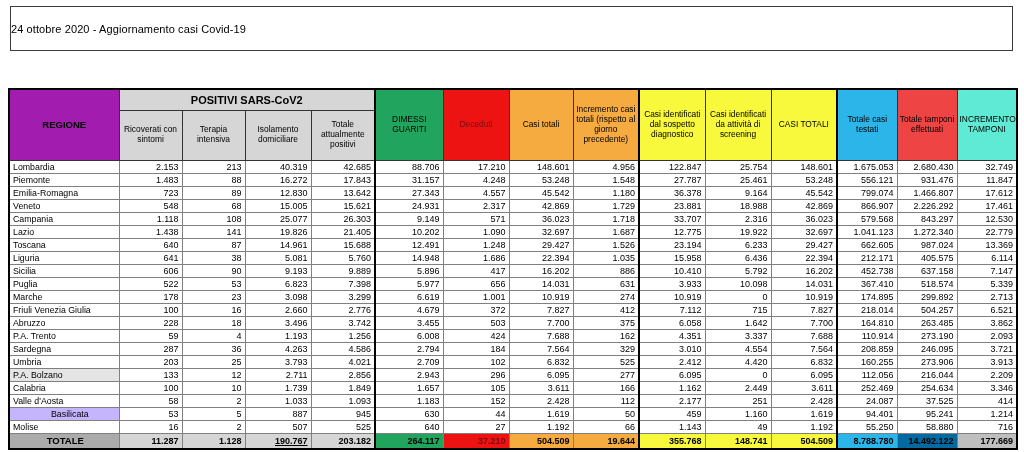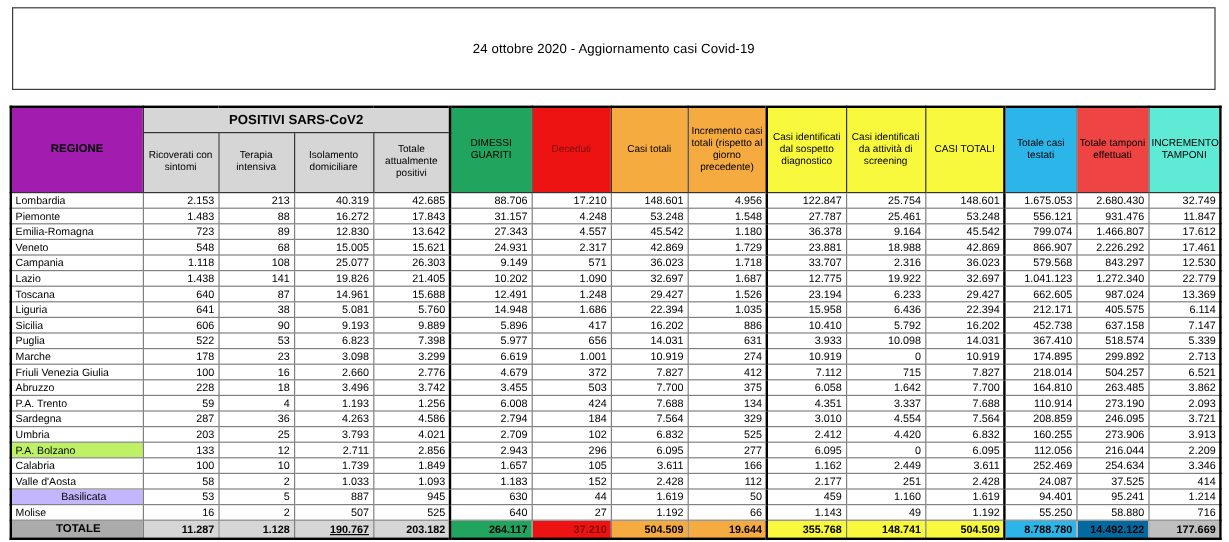--- a/index.html
+++ b/index.html
@@ -1,22 +1,22 @@
 <!DOCTYPE html>
 <html><head>
 <meta charset="utf-8">
 <style>
   * { box-sizing: border-box; margin: 0; padding: 0; }
   html, body { width: 1024px; height: 452px; background: #ffffff;
     font-family: "Liberation Sans", sans-serif; color: #000; overflow: hidden; }
 
   .title-box {
-    position: absolute; left: 10px; top: 6px; width: 1003px; height: 69px;
+    position: absolute; left: 10px; top: 6px; width: 1003px; height: 45px;
     border: 1px solid #3c3c3c; background: #fff;
-    display: flex; flex-direction: row; justify-content: space-evenly; align-items: center;
+    display: flex; flex-direction: column; justify-content: space-evenly; 
   }
   .title-box .tline { font-size: 11px; color: #000; letter-spacing: 0.1px; }
 
   table.covid {
     position: absolute; left: 8px; top: 88px;
     border-collapse: collapse; table-layout: fixed; width: 1008px;
     border: 2px solid #000;
   }
   th, td { border: 1px solid #808080; overflow: hidden; white-space: nowrap; }
   thead th { border-color: #333; }
@@ -309,21 +309,21 @@
       </tr>
       <tr>
         <td class="region" style="background: rgb(255, 255, 255);">P.A. Trento</td>
         <td>59</td>
         <td>4</td>
         <td>1.193</td>
         <td>1.256</td>
         <td class="gL">6.008</td>
         <td>424</td>
         <td>7.688</td>
-        <td>134</td>
+        <td>162</td>
         <td class="gL">4.351</td>
         <td>3.337</td>
         <td>7.688</td>
         <td class="gL">110.914</td>
         <td>273.190</td>
         <td>2.093</td>
       </tr>
       <tr>
         <td class="region" style="background: rgb(255, 255, 255);">Sardegna</td>
         <td>287</td>
@@ -352,21 +352,21 @@
         <td>6.832</td>
         <td>525</td>
         <td class="gL">2.412</td>
         <td>4.420</td>
         <td>6.832</td>
         <td class="gL">160.255</td>
         <td>273.906</td>
         <td>3.913</td>
       </tr>
       <tr>
-        <td class="region" style="background: #bef264;">P.A. Bolzano</td>
+        <td class="region" style="background: #e5e5e5;">P.A. Bolzano</td>
         <td>133</td>
         <td>12</td>
         <td>2.711</td>
         <td>2.856</td>
         <td class="gL">2.943</td>
         <td>296</td>
         <td>6.095</td>
         <td>277</td>
         <td class="gL">6.095</td>
         <td>0</td>

